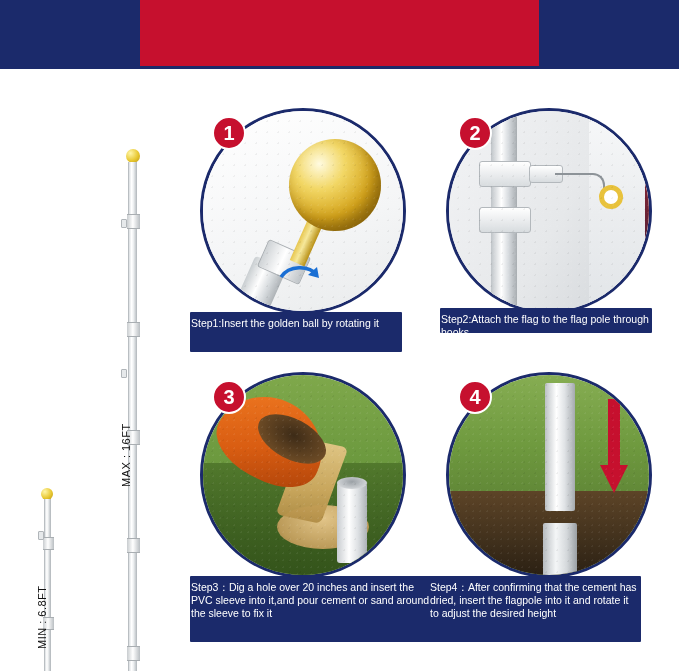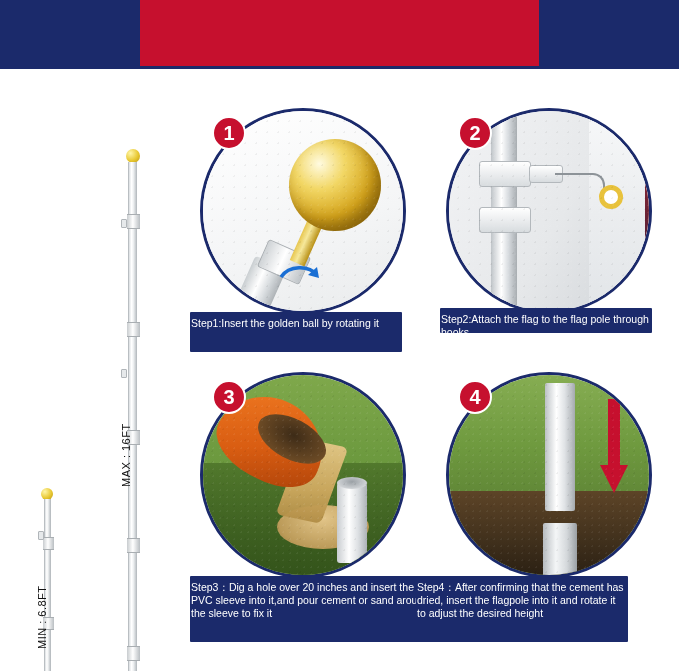--- a/index.html
+++ b/index.html
@@ -460,16 +460,16 @@
       <div class="s4-soil"></div>
       <div class="s4-pole"></div>
       <div class="s4-sleeve"></div>
       <svg class="s4-arrow" viewBox="0 0 30 96">
         <rect x="9" y="0" width="12" height="70" fill="#c6102e"></rect>
         <path d="M1 66 L29 66 L15 94 Z" fill="#c6102e"></path>
       </svg>
       <div class="photo-noise"></div>
     </div>
     <div class="badge" style="left:458px; top:380px;">4</div>
-    <div class="caption" style="left:416px; top:576px; width:212px; height:66px;">Step4：After confirming that the cement has dried, insert the flagpole into it and rotate it to adjust the desired height</div>
+    <div class="caption" style="left:429px; top:576px; width:212px; height:66px;">Step4：After confirming that the cement has dried, insert the flagpole into it and rotate it to adjust the desired height</div>
   </div>
 
 </div>
 
 </body></html>

